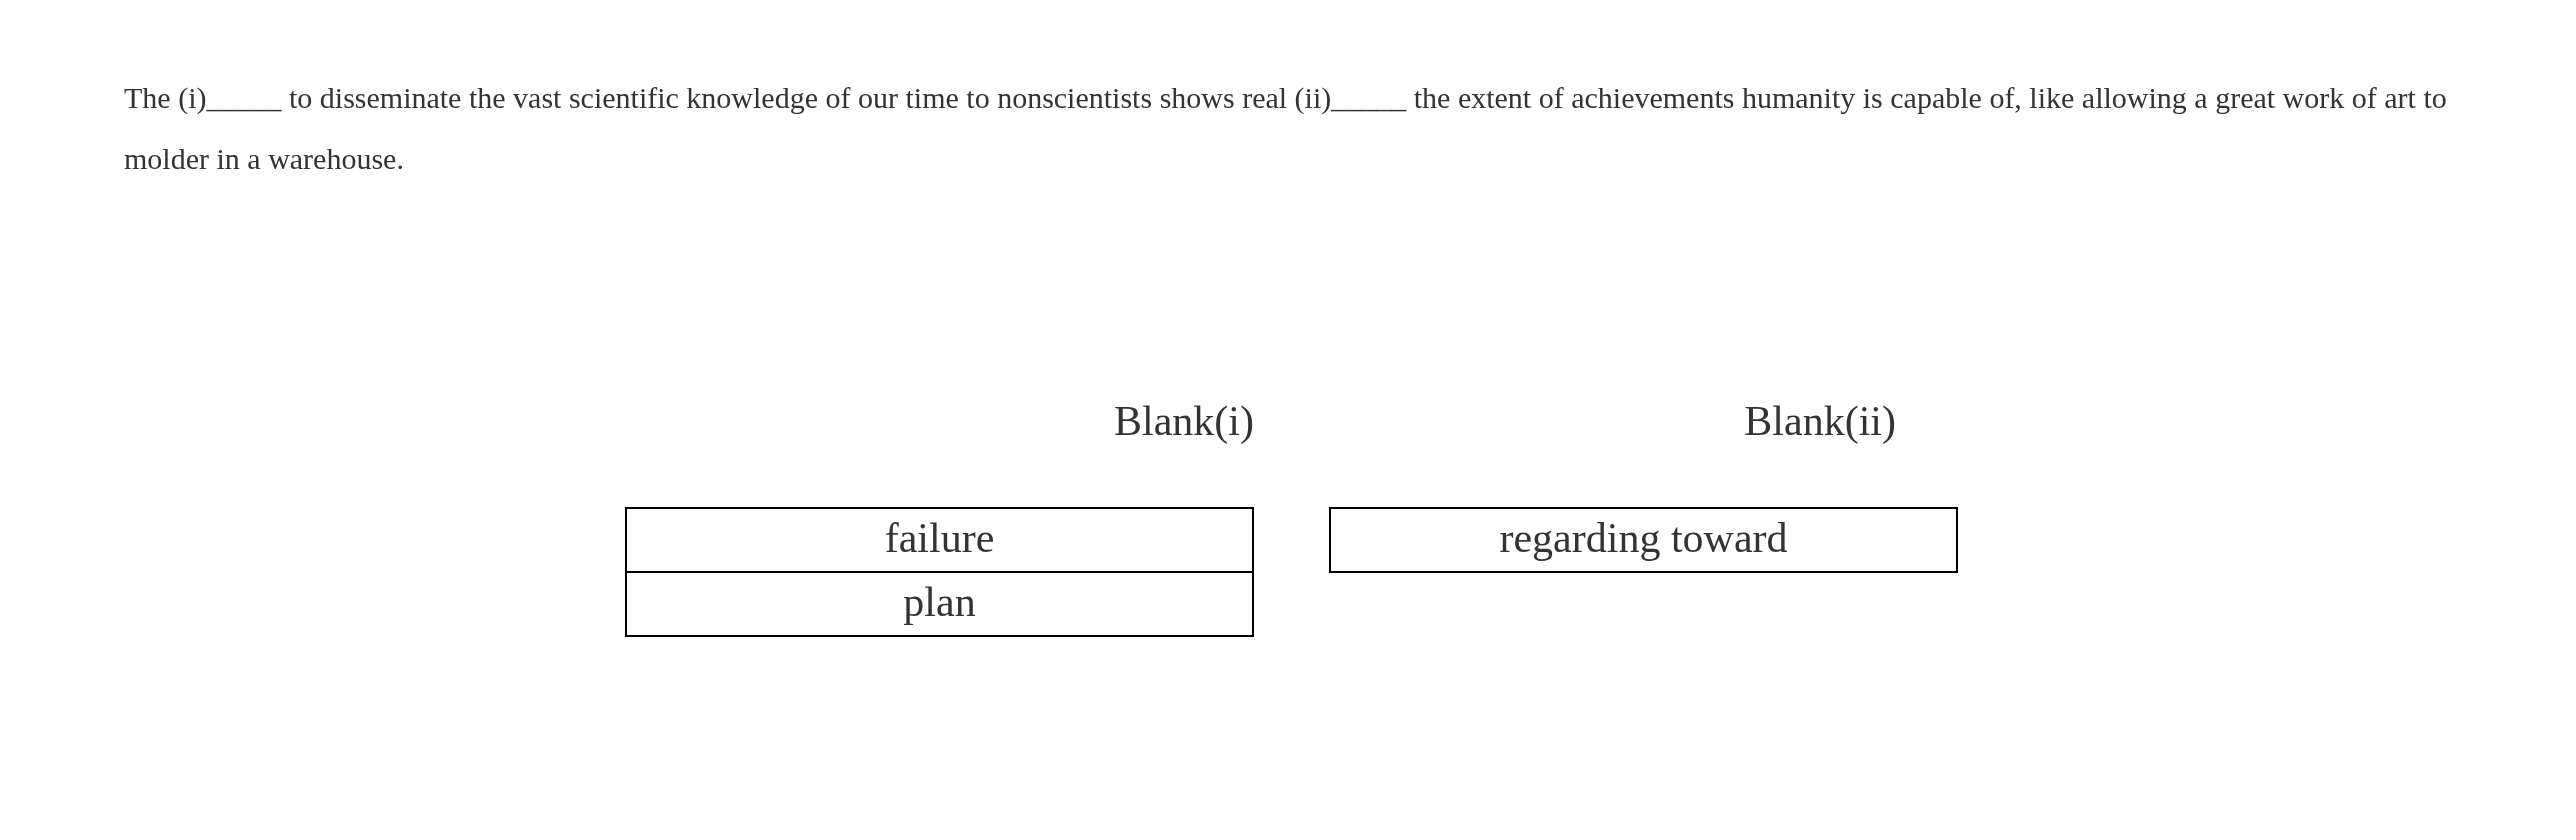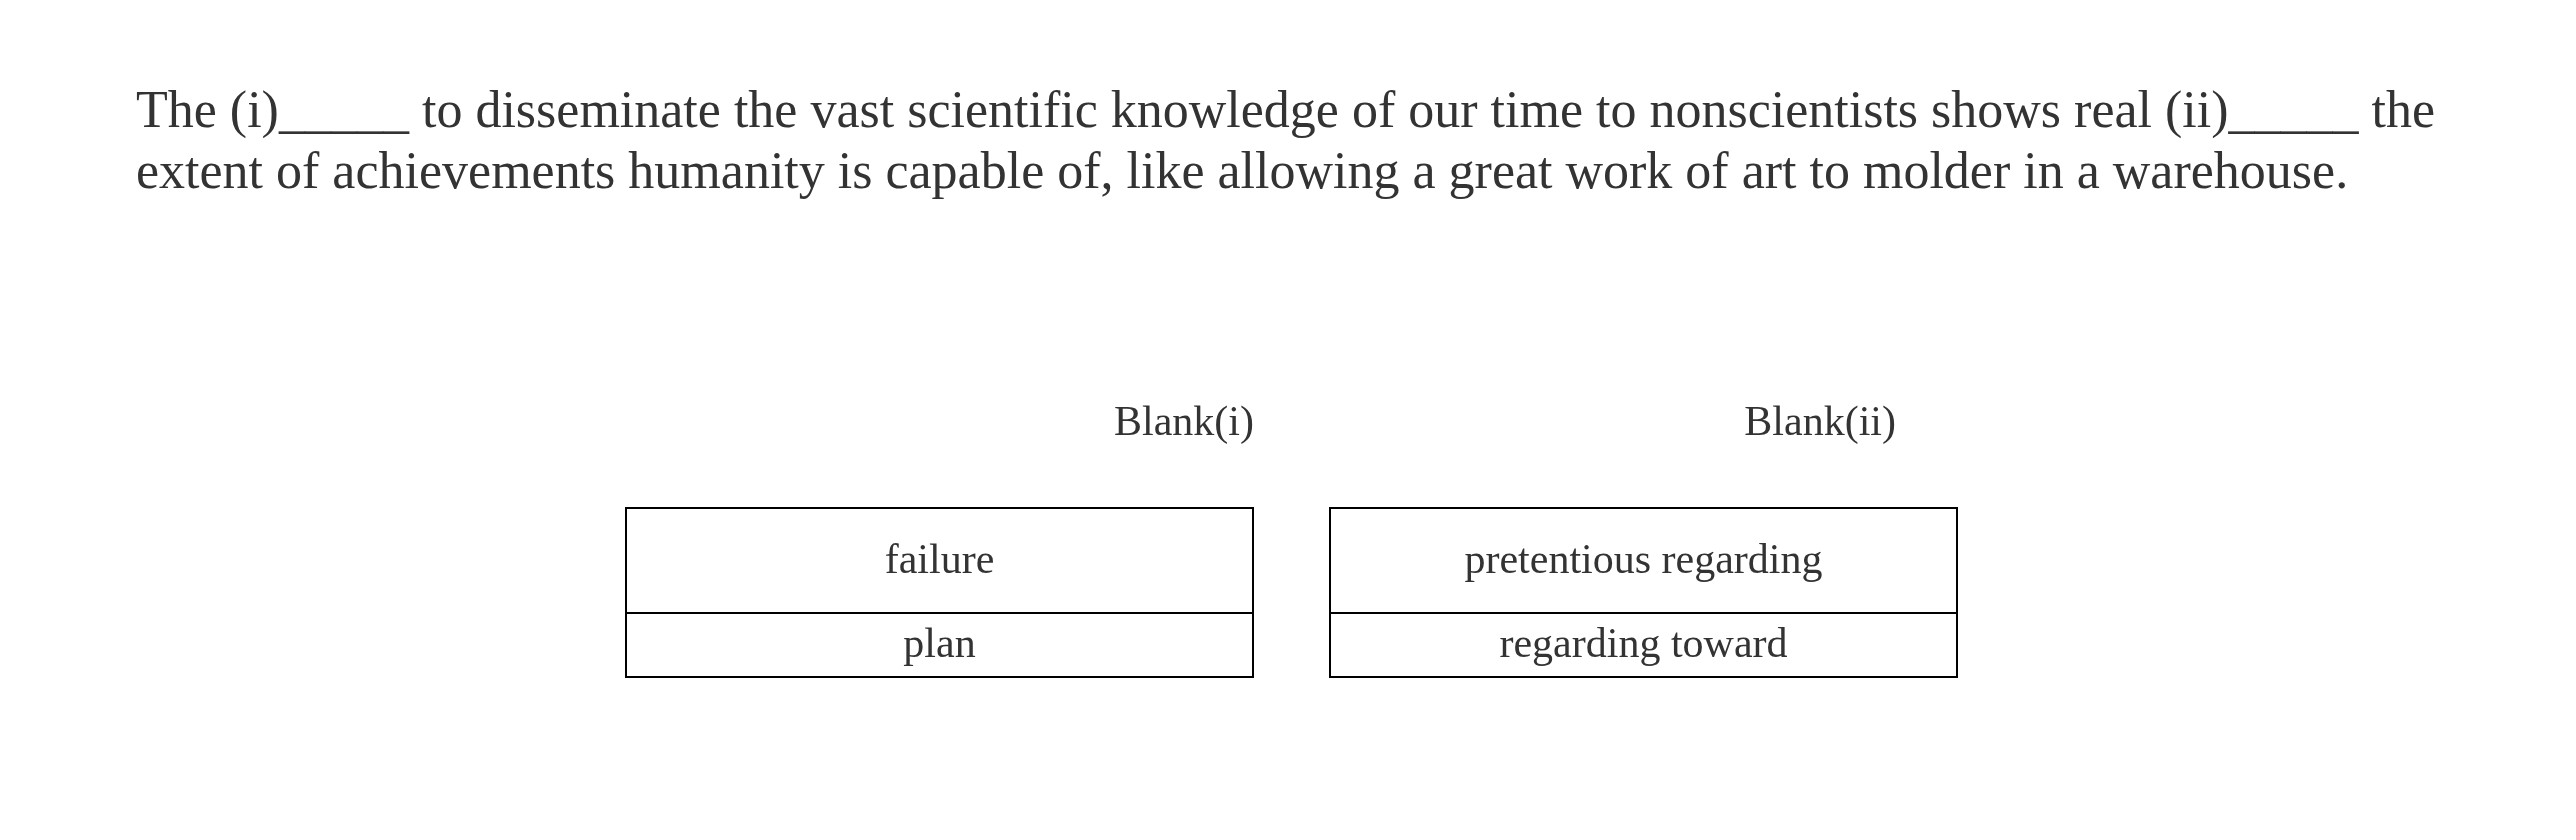--- a/index.html
+++ b/index.html
@@ -13,23 +13,23 @@
       position: relative;
       overflow: hidden;
       font-family: "Liberation Serif", "DejaVu Serif", serif;
       color: #333333;
     }
     .passage {
       position: absolute;
       left: 124px;
       top: 67px;
       width: 2329px;
-      font-size: 52px;
+      font-size: 30px;
       line-height: 61px;
-      margin: 12px;
+      margin: 0;
     }
     .col-header {
       position: absolute;
       top: 393px;
       font-size: 42px;
       line-height: 57px;
       text-align: right;
       width: 629px;
     }
     .col-header.h1 { left: 625px; }
@@ -37,21 +37,21 @@
     .choice-table {
       position: absolute;
       top: 507px;
       width: 629px;
       box-sizing: border-box;
       border: 2.4px solid #000000;
     }
     .choice-table.t1 { left: 625px; }
     .choice-table.t2 { left: 1329px; }
     .choice {
-      height: 103px;
+      height: 62px;
       display: flex;
       align-items: center;
       justify-content: center;
       font-size: 42px;
       color: #333333;
       cursor: pointer;
       box-sizing: border-box;
       padding-bottom: 3.2px;
     }
     .choice + .choice {
@@ -66,16 +66,15 @@
 
 <div class="col-header h1">Blank(i)</div>
 <div class="col-header h2">Blank(ii)</div>
 
 <div class="choice-table t1">
   <div class="choice">failure</div>
   <div class="choice">plan</div>
 </div>
 
 <div class="choice-table t2">
-  <div class="choice">pretentious regarding</div>
   <div class="choice">regarding toward</div>
 </div>
 
 
 </body></html>

